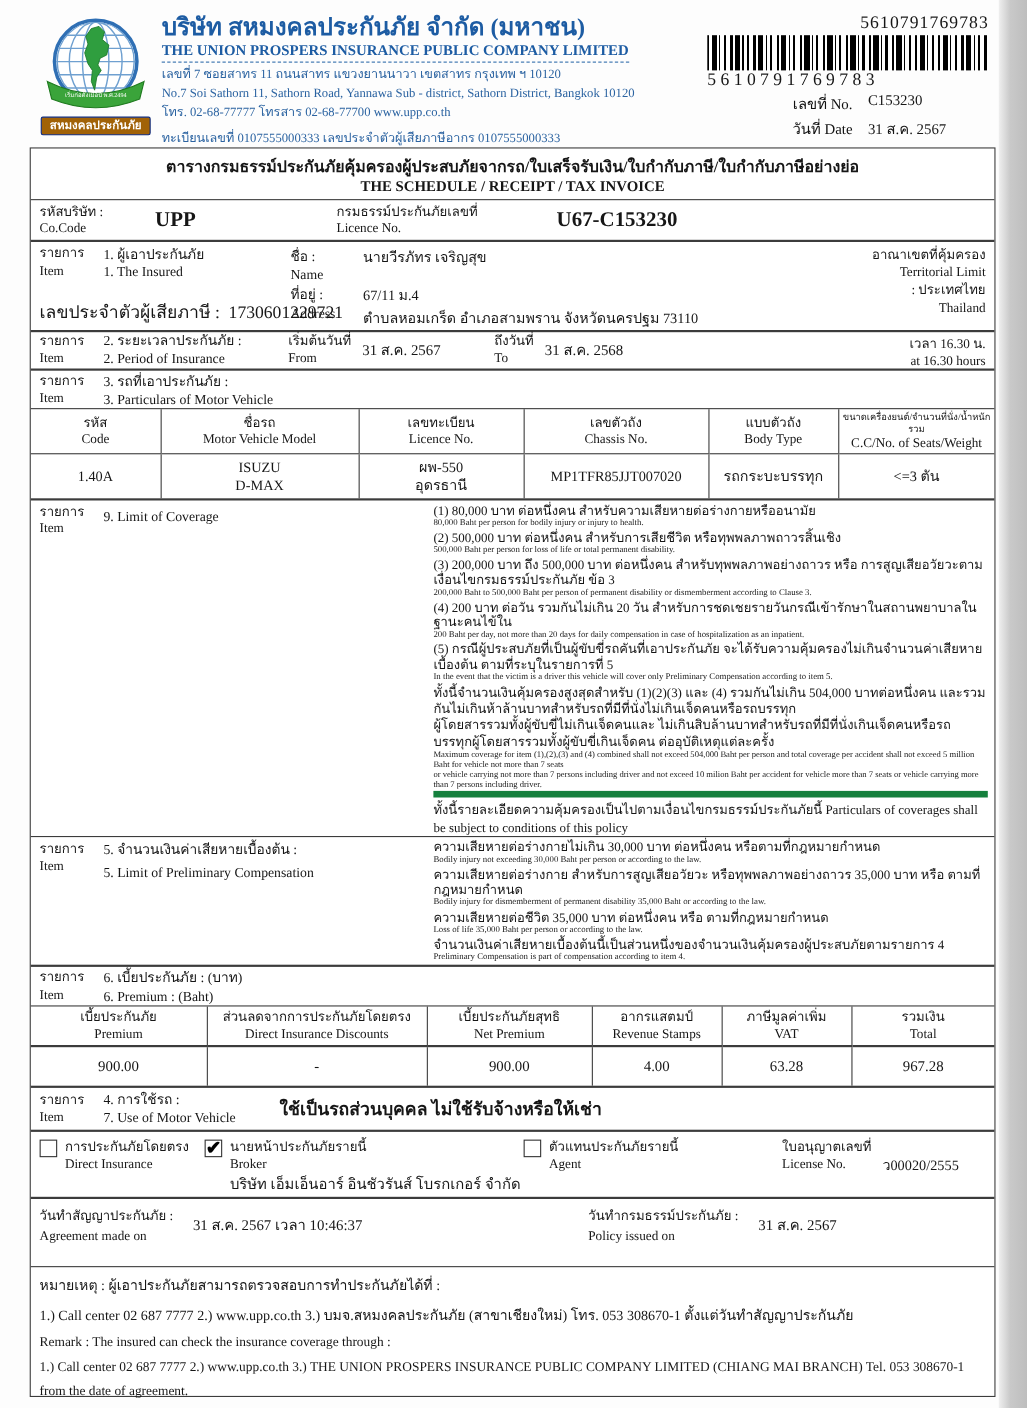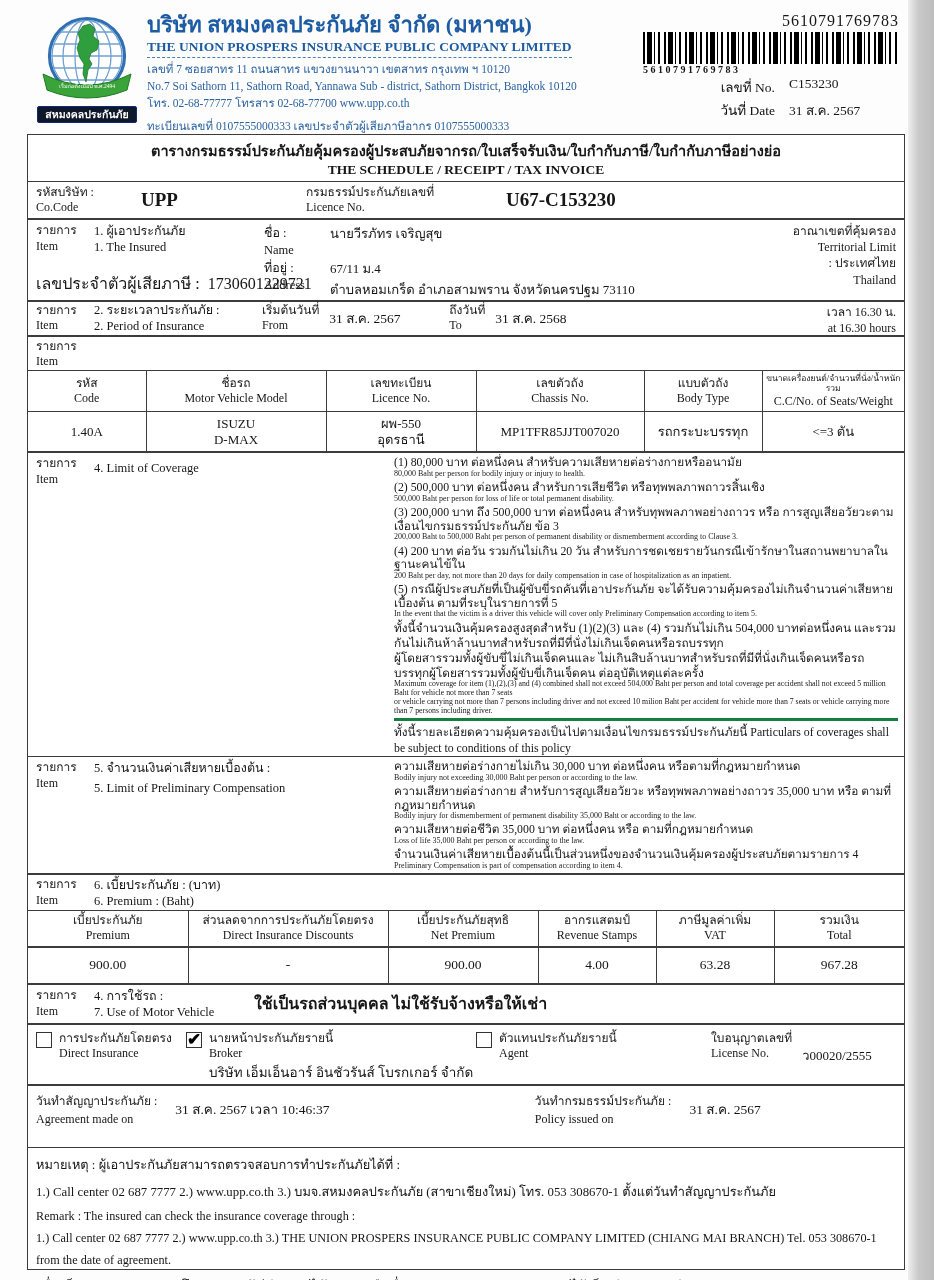--- a/index.html
+++ b/index.html
@@ -6,35 +6,35 @@
   html,body { background:#ffffff; }
   body { font-family:"Liberation Serif","DejaVu Serif",serif; color:#161616; }
   .page { position:relative; width:934px; height:1280px; background:#fdfdfd; overflow:hidden; }
   .photo-edge { position:absolute; top:0; right:0; width:26px; height:100%;
     background:linear-gradient(to right,#efefef 0%,#c9c9c9 40%,#bdbdbd 100%); }
 
   
   .header { position:absolute; top:12px; left:35px; width:870px; height:118px; }
   .logo { position:absolute; left:0; top:2px; width:104px; height:116px; }
   .logo-caption { position:absolute; left:2px; top:92px; width:100px; height:17px;
-    background:#0f172a; border:1px solid #0e2a7e; border-radius:2px; color:#fff;
+    background:#a16207; border:1px solid #0e2a7e; border-radius:2px; color:#fff;
     font-size:10.5px; font-weight:bold; text-align:center; line-height:15px; }
   .co-block { position:absolute; left:112px; top:0; width:480px; }
   .co-th { font-size:22px; font-weight:bold; color:#1d5ca3; line-height:1.15; }
   .co-en { font-size:13.5px; font-weight:bold; color:#1d5ca3; padding-bottom:2px;
     border-bottom:1px dashed #4a7fb5; display:inline-block; }
   .co-addr { font-size:11.5px; color:#2b63a1; margin-top:3px; line-height:1.45; }
   .co-reg { font-size:11.5px; color:#2b63a1; margin-top:6px; }
 
   .bar-block { position:absolute; right:6px; top:0; width:268px; text-align:right; }
   .bar-number { font-size:16px; letter-spacing:1px; }
   .barcode { margin-top:2px; margin-left:auto; width:256px; height:32px; background:
     repeating-linear-gradient(90deg,#000 0 2px,#fff 2px 4px,#000 4px 9px,#fff 9px 11px,#000 11px 12px,#fff 12px 15px,#000 15px 17px,#fff 17px 21px); }
   .bar-digits { width:256px; margin-left:auto; display:flex; justify-content:space-between;
-    font-size:10px; font-weight:bold; }
+    font-size:16px; font-weight:normal; }
   .doc-line { margin-top:1px; font-size:13.5px; display:flex; justify-content:flex-end; gap:14px; }
   .doc-line .lab { color:#111; }
   .doc-line .val { width:110px; text-align:left; }
 
   
   .box { position:absolute; left:27px; top:134px; width:878px; height:1136px;
     border:1.6px solid #3c3c3c; background:#fff; }
   .row { border-bottom:1.2px solid #3c3c3c; position:relative; }
   .row.thick { border-bottom:2.2px double #3c3c3c; }
   .title-row { text-align:center; padding:4px 6px 3px; }
@@ -71,21 +71,21 @@
   table.vt td { font-size:13px; height:40px; line-height:1.2; }
   .th-small { font-size:8.5px; display:block; }
 
   .sec4 { min-height:189px; padding-top:3px; }
   .sec4 .sec-label { flex:0 0 300px; }
   .cov { flex:1; padding-right:6px; }
   .cov-th { font-size:11.8px; line-height:1.15; }
   .cov-en { font-size:8px; color:#222; line-height:1.1; margin-bottom:2.5px; }
   .cov-max-th { font-size:11.8px; line-height:1.25; }
   .cov-max-en { font-size:7.8px; line-height:1.15; }
-  .cov-foot { font-size:11.8px; margin-top:2px; border-top:3px solid #15803d; padding-top:1px; }
+  .cov-foot { font-size:11.8px; margin-top:2px; border-top:6px solid #15803d; padding-top:1px; }
 
   .sec5 { min-height:104px; padding-top:3px; }
   .sec5 .sec-label { flex:0 0 300px; }
 
   .sec6-label { min-height:31px; padding-top:2px; border-bottom:1.2px solid #3c3c3c; }
   table.pt th { font-weight:normal; font-size:12px; height:36px; border-bottom:2px double #3c3c3c; line-height:1.3; }
   table.pt td { font-size:13.5px; height:36px; }
 
   .sec7 { min-height:40px; align-items:center; }
   .sec7 .sec-label { flex:0 0 150px; }
@@ -247,20 +247,24 @@
         <div>เวลา 16.30 น.</div>
           <div>at 16.30 hours</div>
       </div>
     </div>
 
     <div class="sec sec3-label">
       <div class="item-tag">
           <div>รายการ</div>
           <div>Item</div>
         </div>
+      <div class="sec-label">
+          <div>3. รถที่เอาประกันภัย :</div>
+          <div>3. Particulars of Motor Vehicle</div>
+        </div>
     </div>
     <div class="row thick">
       <table class="vt">
         <colgroup>
             <col style="width:118px">
             <col style="width:180px">
             <col style="width:150px">
             <col style="width:168px">
             <col style="width:118px">
             <col>
@@ -309,21 +313,21 @@
       </tbody>
         </table>
     </div>
 
     <div class="row sec sec4">
       <div class="item-tag">
           <div>รายการ</div>
           <div>Item</div>
         </div>
       <div class="sec-label">
-          <div style="margin-top:4px">4. Limit of Coverage</div>
+          <div style="margin-top:4px">9. Limit of Coverage</div>
       </div>
       <div class="cov">
         <div class="cov-th">(1) 80,000 บาท ต่อหนึ่งคน สำหรับความเสียหายต่อร่างกายหรืออนามัย</div>
         <div class="cov-en">80,000 Baht per person for bodily injury or injury to health.</div>
         <div class="cov-th">(2) 500,000 บาท ต่อหนึ่งคน สำหรับการเสียชีวิต หรือทุพพลภาพถาวรสิ้นเชิง</div>
         <div class="cov-en">500,000 Baht per person for loss of life or total permanent disability.</div>
         <div class="cov-th">(3) 200,000 บาท ถึง 500,000 บาท ต่อหนึ่งคน สำหรับทุพพลภาพอย่างถาวร หรือ การสูญเสียอวัยวะตามเงื่อนไขกรมธรรม์ประกันภัย ข้อ 3</div>
         <div class="cov-en">200,000 Baht to 500,000 Baht per person of permanent disability or dismemberment according to Clause 3.</div>
         <div class="cov-th">(4) 200 บาท ต่อวัน รวมกันไม่เกิน 20 วัน สำหรับการชดเชยรายวันกรณีเข้ารักษาในสถานพยาบาลในฐานะคนไข้ใน</div>
         <div class="cov-en">200 Baht per day, not more than 20 days for daily compensation in case of hospitalization as an inpatient.</div>

